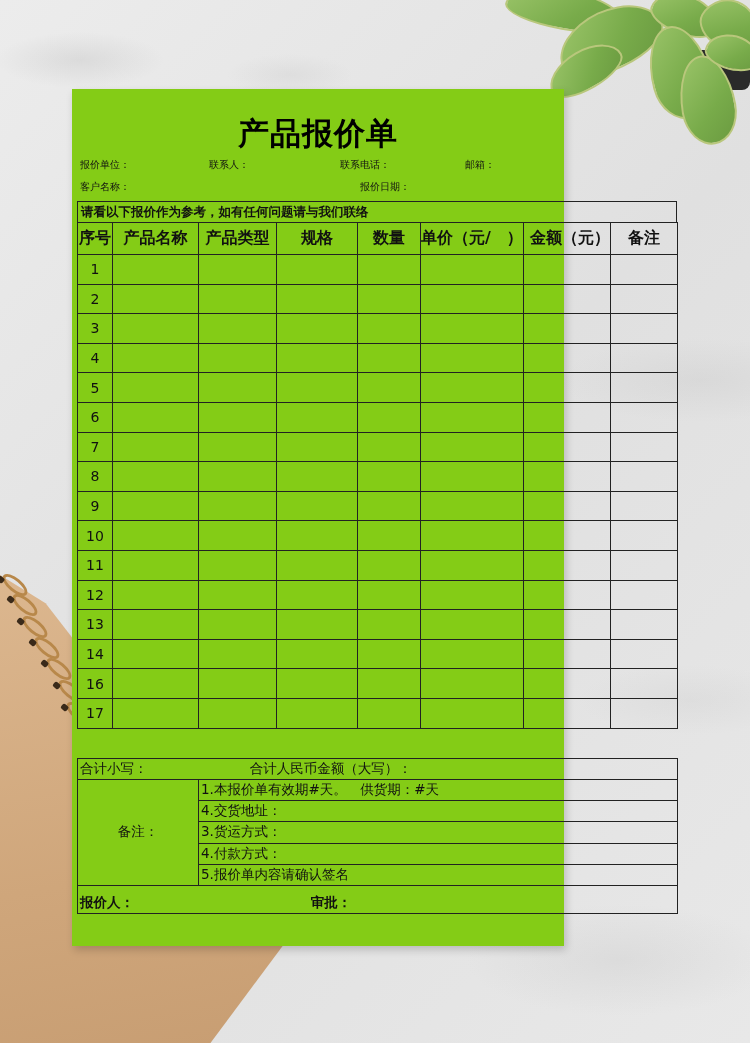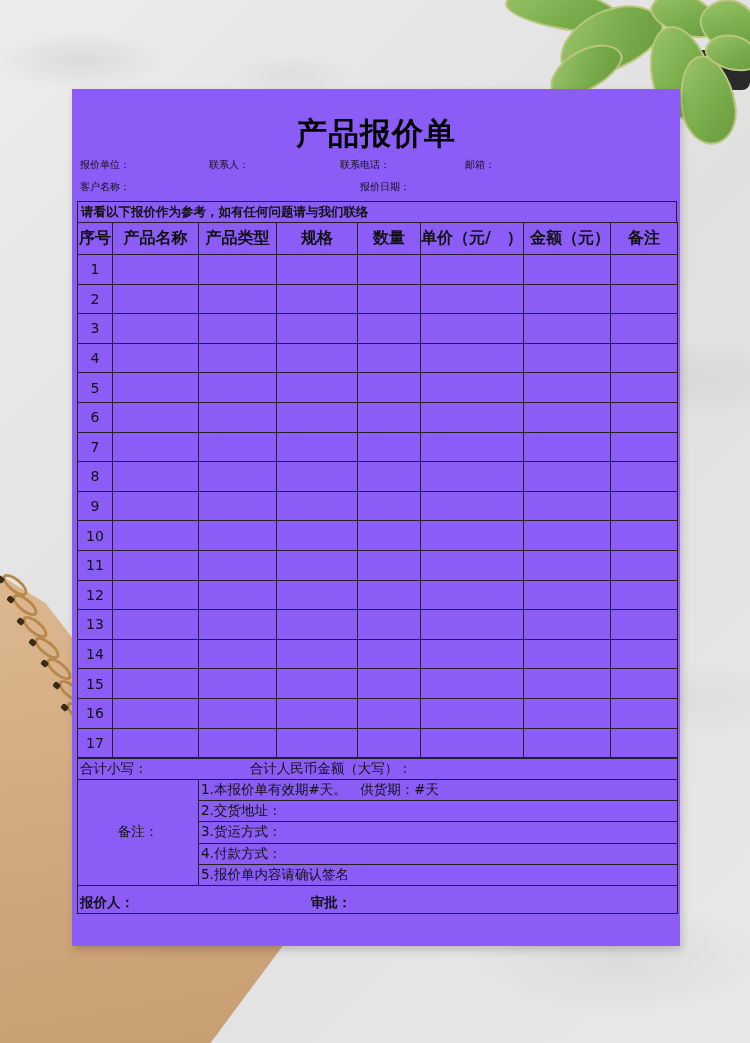--- a/index.html
+++ b/index.html
@@ -39,22 +39,22 @@
     background: linear-gradient(135deg, #9cc56a 0%, #78ab4a 60%, #6a9a40 100%);
     border: 2px solid #b9c77c;
     border-radius: 50% 50% 50% 50% / 60% 60% 40% 40%;
   }
   .soil { position: absolute; left: 690px; top: 50px; width: 60px; height: 40px; background: #2a2a2a; border-radius: 8px; }
 
   
   .paper {
     position: absolute;
     left: 72px; top: 89px;
-    width: 608px; height: 857px;
-    background: #8b5cf6;
+    width: 492px; height: 857px;
+    background: #84cc16;
     box-shadow: 2px 4px 8px rgba(0,0,0,0.18);
   }
   .title {
     position: absolute; left: 0; right: 0; top: 24px;
     text-align: center;
     font-size: 31px; font-weight: bold; letter-spacing: 1px;
     color: #000;
   }
   .meta { position: absolute; font-size: 10px; color: #111; white-space: nowrap; }
 
@@ -292,30 +292,20 @@
           <td class="idx">14</td>
           <td></td>
           <td></td>
           <td></td>
           <td></td>
           <td></td>
           <td></td>
           <td></td>
         </tr>
         <tr>
-          <td class="idx">15</td>
-          <td></td>
-          <td></td>
-          <td></td>
-          <td></td>
-          <td></td>
-          <td></td>
-          <td></td>
-        </tr>
-        <tr>
           <td class="idx">16</td>
           <td></td>
           <td></td>
           <td></td>
           <td></td>
           <td></td>
           <td></td>
           <td></td>
         </tr>
         <tr>
@@ -341,21 +331,21 @@
       <td colspan="2">
         <span class="span">合计小写：</span>
         <span class="span" style="margin-left:98px;">合计人民币金额（大写）：</span>
       </td>
     </tr>
     <tr class="remark-row">
       <td rowspan="5" class="remark-label">备注：</td>
       <td>1.本报价单有效期#天。　供货期：#天</td>
     </tr>
     <tr class="remark-row">
-      <td>2.交货地址：</td>
+      <td>4.交货地址：</td>
     </tr>
     <tr class="remark-row">
       <td>3.货运方式：</td>
     </tr>
     <tr class="remark-row">
       <td>4.付款方式：</td>
     </tr>
     <tr class="remark-row">
       <td>5.报价单内容请确认签名</td>
     </tr>

